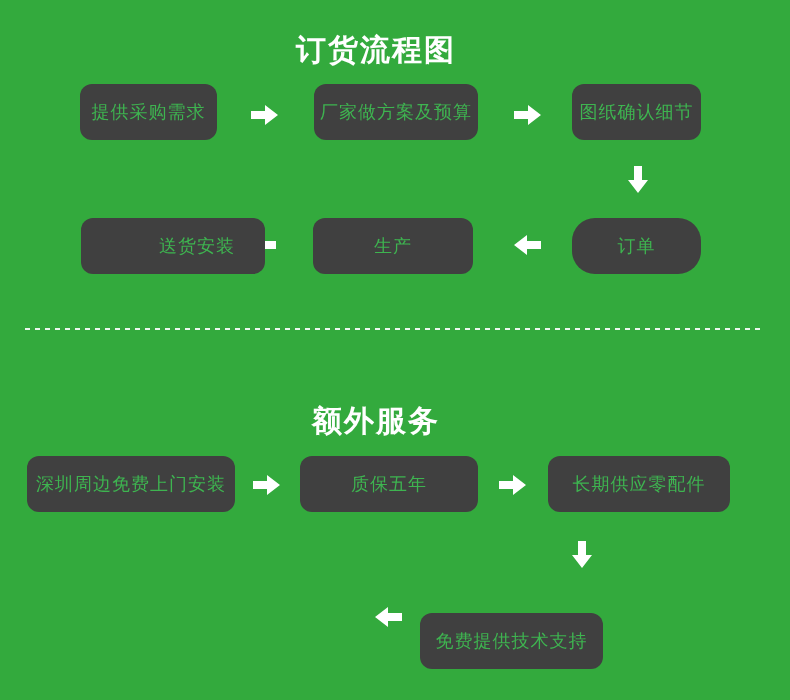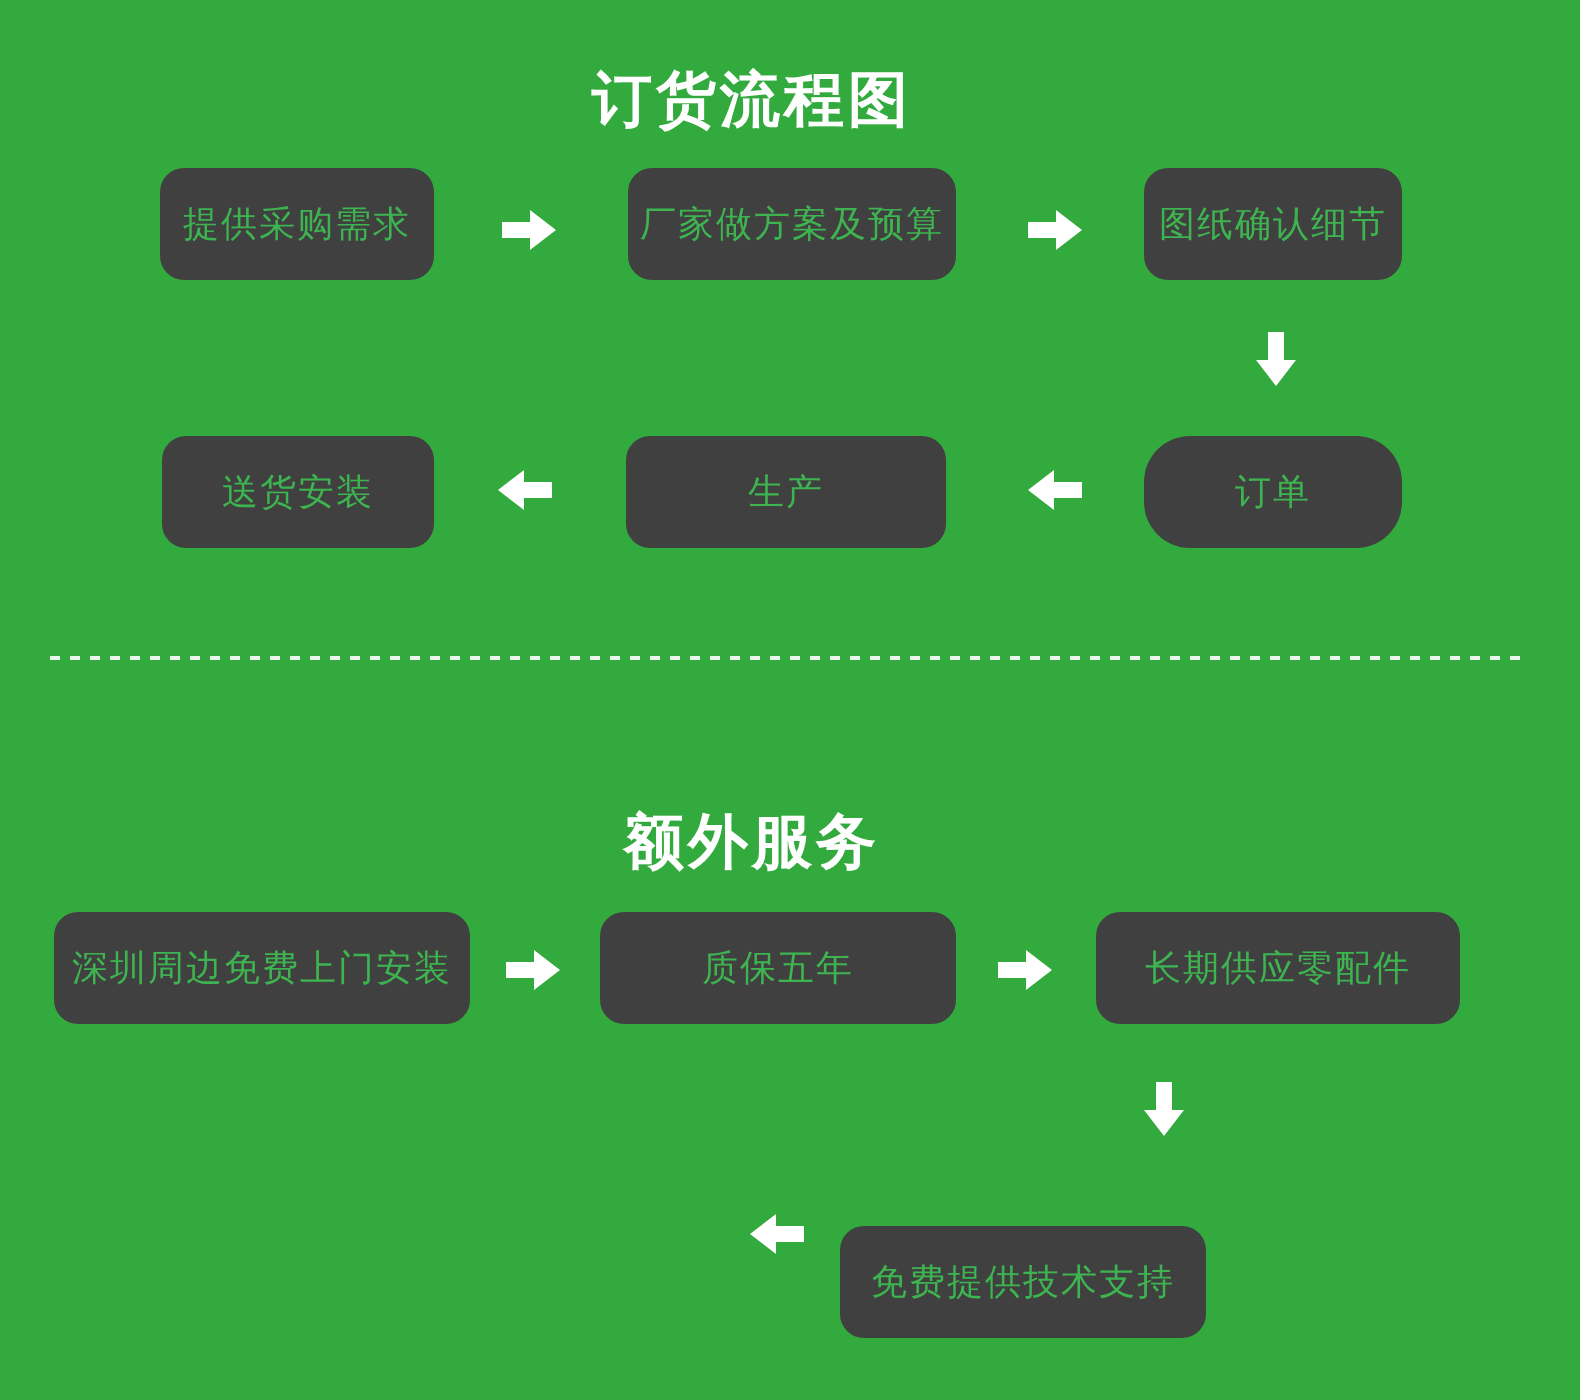--- a/index.html
+++ b/index.html
@@ -82,21 +82,21 @@
   <svg class="arrow" style="left:514px;top:234px;" width="27" height="22" viewBox="0 0 27 22">
     <path d="M27 7 H13 V1 L0 11 L13 21 V15 H27 Z" fill="#ffffff"></path>
   </svg>
 
   <div class="flow-box" style="left:313px;top:218px;width:160px;">生产</div>
 
   <svg class="arrow" style="left:249px;top:234px;" width="27" height="22" viewBox="0 0 27 22">
     <path d="M27 7 H13 V1 L0 11 L13 21 V15 H27 Z" fill="#ffffff"></path>
   </svg>
 
-  <div class="flow-box" style="left:81px;top:218px;width:136px;">送货安装</div>
+  <div class="flow-box" style="left:81px;top:218px;width:136px;padding-left:48px;">送货安装</div>
 
   <div class="divider"></div>
 
   <div class="section-title" style="top:401px;">额外服务</div>
 
   <div class="flow-box" style="left:27px;top:456px;width:208px;">深圳周边免费上门安装</div>
 
   <svg class="arrow" style="left:253px;top:474px;" width="27" height="22" viewBox="0 0 27 22">
     <path d="M0 7 H14 V1 L27 11 L14 21 V15 H0 Z" fill="#ffffff"></path>
   </svg>

